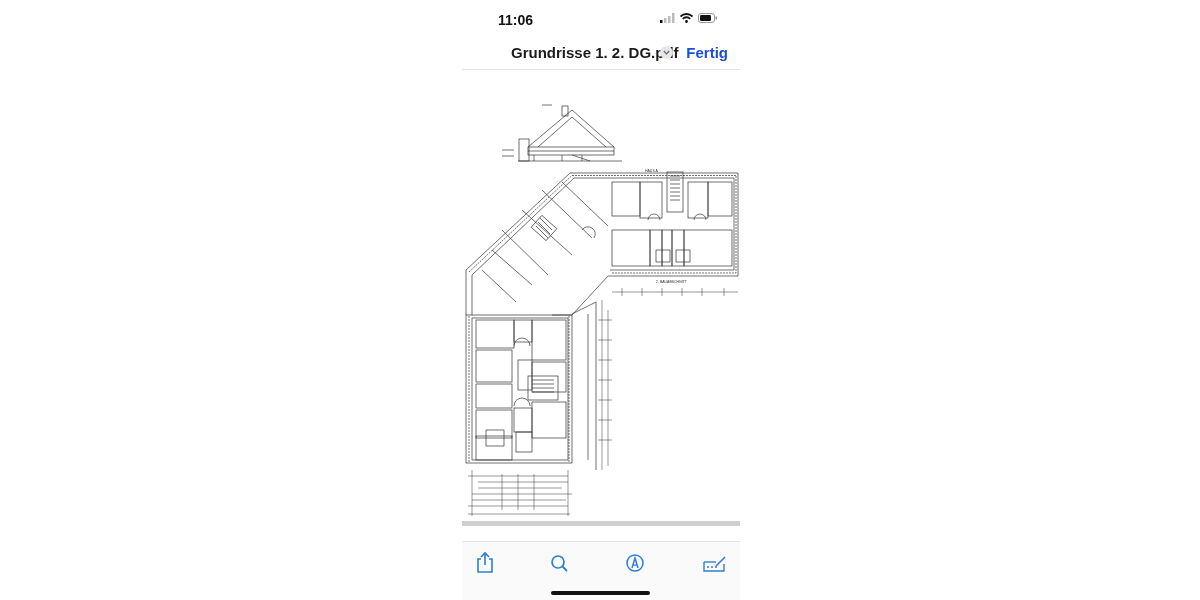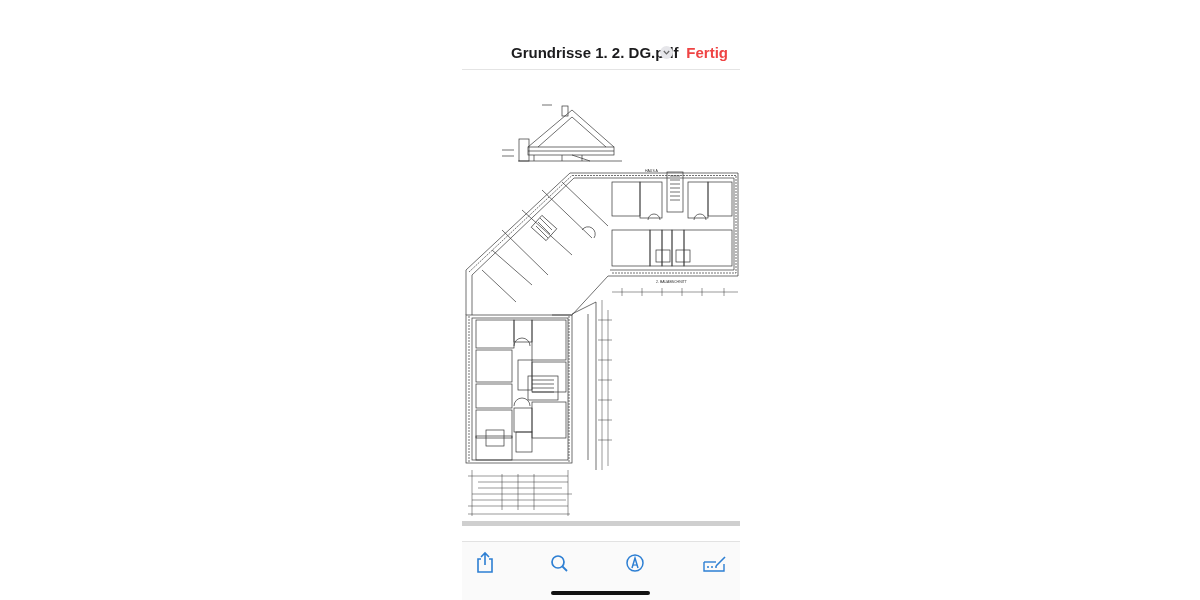--- a/index.html
+++ b/index.html
@@ -21,41 +21,62 @@
     border-bottom: 1px solid #e4e4e4; background: #fff;
   }
   .doc-title {
     position: absolute; left: 49px; top: 6px; font-size: 15px; font-weight: bold; color: #1c1c1e;
   }
   .title-chevron {
     position: absolute; left: 198px; top: 8px; width: 13px; height: 13px; border-radius: 50%;
     background: #e6e6ea; display: flex; align-items: center; justify-content: center;
   }
   .done-btn {
-    position: absolute; right: 12px; top: 6px; font-size: 15px; font-weight: bold; color: #ef4444;
+    position: absolute; right: 12px; top: 6px; font-size: 15px; font-weight: bold; color: #1d4ed8;
     cursor: pointer;
   }
   .viewer {
     position: absolute; left: 0; top: 70px; width: 278px; height: 451px; background: #fff;
   }
   .page-divider { position: absolute; left: 0; top: 521px; width: 278px; height: 5px; background: #cfcfcf; }
   .toolbar {
     position: absolute; left: 0; top: 541px; width: 278px; height: 59px;
     border-top: 1px solid #e2e2e2; background: #fafafa;
   }
   .tool { position: absolute; top: 8px; width: 26px; height: 26px; cursor: pointer; }
   .home-indicator {
     position: absolute; left: 89px; top: 49px; width: 99px; height: 4px; border-radius: 2px; background: #111;
   }
 </style>
 </head>
 <body>
 
 <div class="phone">
 
+  <div class="status-bar">
+    <span class="status-time">11:06</span>
+    <div class="status-icons">
+      <svg width="15" height="10" viewBox="0 0 15 10">
+        <rect x="0" y="7" width="2.5" height="3" fill="#111"></rect>
+        <rect x="4" y="5" width="2.5" height="5" fill="#bbb"></rect>
+        <rect x="8" y="3" width="2.5" height="7" fill="#bbb"></rect>
+        <rect x="12" y="0" width="2.5" height="10" fill="#bbb"></rect>
+      </svg>
+      <svg width="13" height="10" viewBox="0 0 13 10">
+        <path d="M0.5 3.5 A8.5 8.5 0 0 1 12.5 3.5" stroke="#111" stroke-width="1.8" fill="none"></path>
+        <path d="M2.8 5.8 A5.2 5.2 0 0 1 10.2 5.8" stroke="#111" stroke-width="1.8" fill="none"></path>
+        <circle cx="6.5" cy="8.5" r="1.4" fill="#111"></circle>
+      </svg>
+      <svg width="20" height="10" viewBox="0 0 20 10">
+        <rect x="0.5" y="0.5" width="16" height="9" rx="2.5" fill="none" stroke="#999" stroke-width="1"></rect>
+        <rect x="2" y="2" width="11" height="6" rx="1.2" fill="#111"></rect>
+        <rect x="17.5" y="3.3" width="1.5" height="3.4" rx="0.7" fill="#999"></rect>
+      </svg>
+    </div>
+  </div>
 
   <div class="nav-bar">
     <span class="doc-title">Grundrisse 1. 2. DG.pdf</span>
     <span class="title-chevron">
       <svg width="7" height="5" viewBox="0 0 7 5">
         <path d="M0.8 1 L3.5 3.8 L6.2 1" stroke="#666" stroke-width="1.2" fill="none"></path>
       </svg>
     </span>
     <span class="done-btn">Fertig</span>
   </div>

